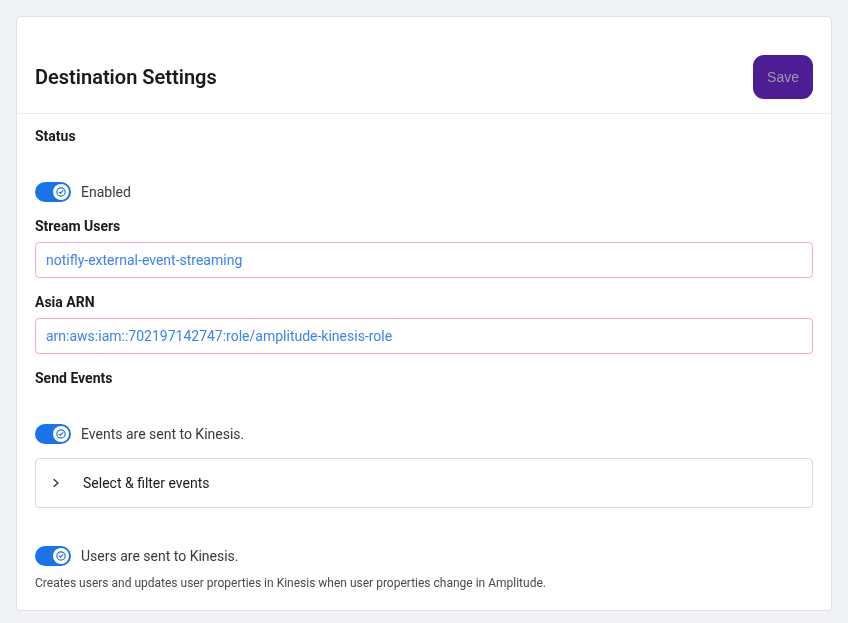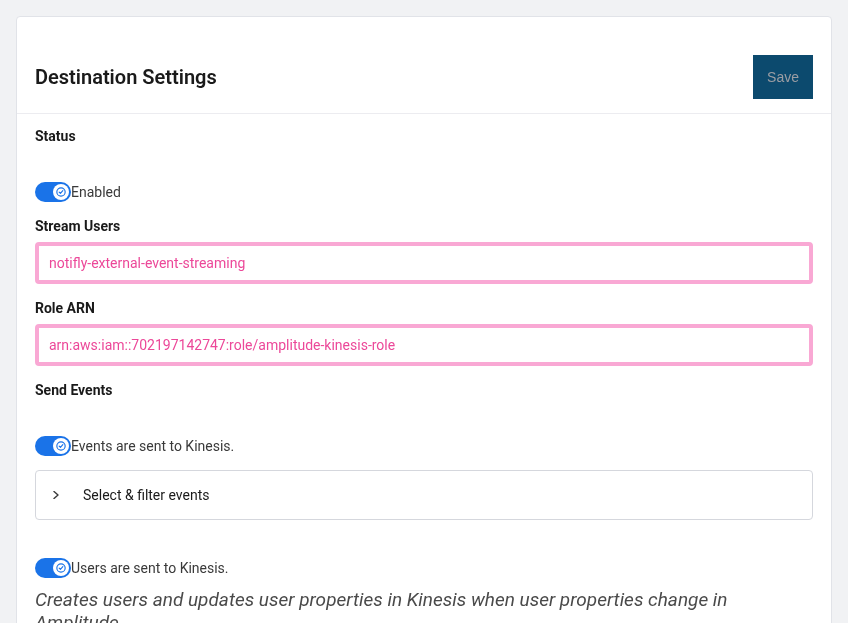--- a/index.html
+++ b/index.html
@@ -27,44 +27,45 @@
       padding: 14px 18px;
       border-bottom: 1px solid #ececf0;
       margin-top: 24px;
     }
     .card-title {
       font-size: 20px;
       font-weight: 600;
       color: #1a1a1a;
     }
     .save-btn {
-      background: #0c4a6e;
+      background: #4c1d95;
       border: none;
       color: #9b9da3;
       font-size: 14px;
       padding: 14px 14px;
-      border-radius: 0;
+      border-radius: 11px;
       cursor: default;
     }
     .card-body {
       padding: 14px 18px 20px;
     }
     .section {
       margin-bottom: 16px;
     }
     .section-label {
       font-size: 14px;
       font-weight: 700;
       color: #1a1a1a;
       margin-bottom: 8px;
       display: block;
     }
     .toggle-row {
       display: flex;
       align-items: center;
+      gap: 10px;
       margin-top: 38px;
     }
     .toggle {
       position: relative;
       width: 36px;
       height: 20px;
       background: #1a73e8;
       border-radius: 999px;
       cursor: pointer;
       flex-shrink: 0;
@@ -101,25 +102,25 @@
       gap: 6px;
       background: #fff;
     }
     .chevron {
       width: 12px;
       height: 12px;
       flex-shrink: 0;
     }
     .text-input {
       width: 100%;
-      border: 4px solid #f9a8d4;
+      border: 1px solid #f9a8d4;
       border-radius: 4px;
       padding: 9px 10px;
       font-size: 14px;
-      color: #ec4899;
+      color: #3b82f6;
       font-family: inherit;
       outline: none;
     }
     .expander {
       border: 1px solid #d5d7dd;
       border-radius: 4px;
       padding: 16px 16px;
       display: flex;
       align-items: center;
       gap: 23px;
@@ -129,22 +130,21 @@
     .expander-chevron {
       width: 8px;
       height: 8px;
       flex-shrink: 0;
     }
     .expander-label {
       font-size: 14px;
       color: #1a1a1a;
     }
     .helper-text {
-      font-size: 19px;
-      font-style: italic;
+      font-size: 12px;
       color: #4a4a4a;
       margin-top: 10px;
     }
   </style>
 </head>
 <body>
 
 <div class="card">
   <div class="card-header">
     <h1 class="card-title">Destination Settings</h1>
@@ -168,21 +168,21 @@
       </div>
     </div>
 
 
     <div class="section">
       <span class="section-label">Stream Users</span>
       <input type="text" class="text-input" value="notifly-external-event-streaming" style="">
     </div>
 
     <div class="section">
-      <span class="section-label">Role ARN</span>
+      <span class="section-label">Asia ARN</span>
       <input type="text" class="text-input" value="arn:aws:iam::702197142747:role/amplitude-kinesis-role" style="">
     </div>
 
     <div class="section">
       <span class="section-label">Send Events</span>
       <div class="toggle-row">
         <div class="toggle">
           <div class="toggle-knob">
             <svg class="toggle-check" viewBox="0 0 12 12">
               <circle cx="6" cy="6" r="5" fill="none" stroke="#1a73e8" stroke-width="1.4"></circle>

